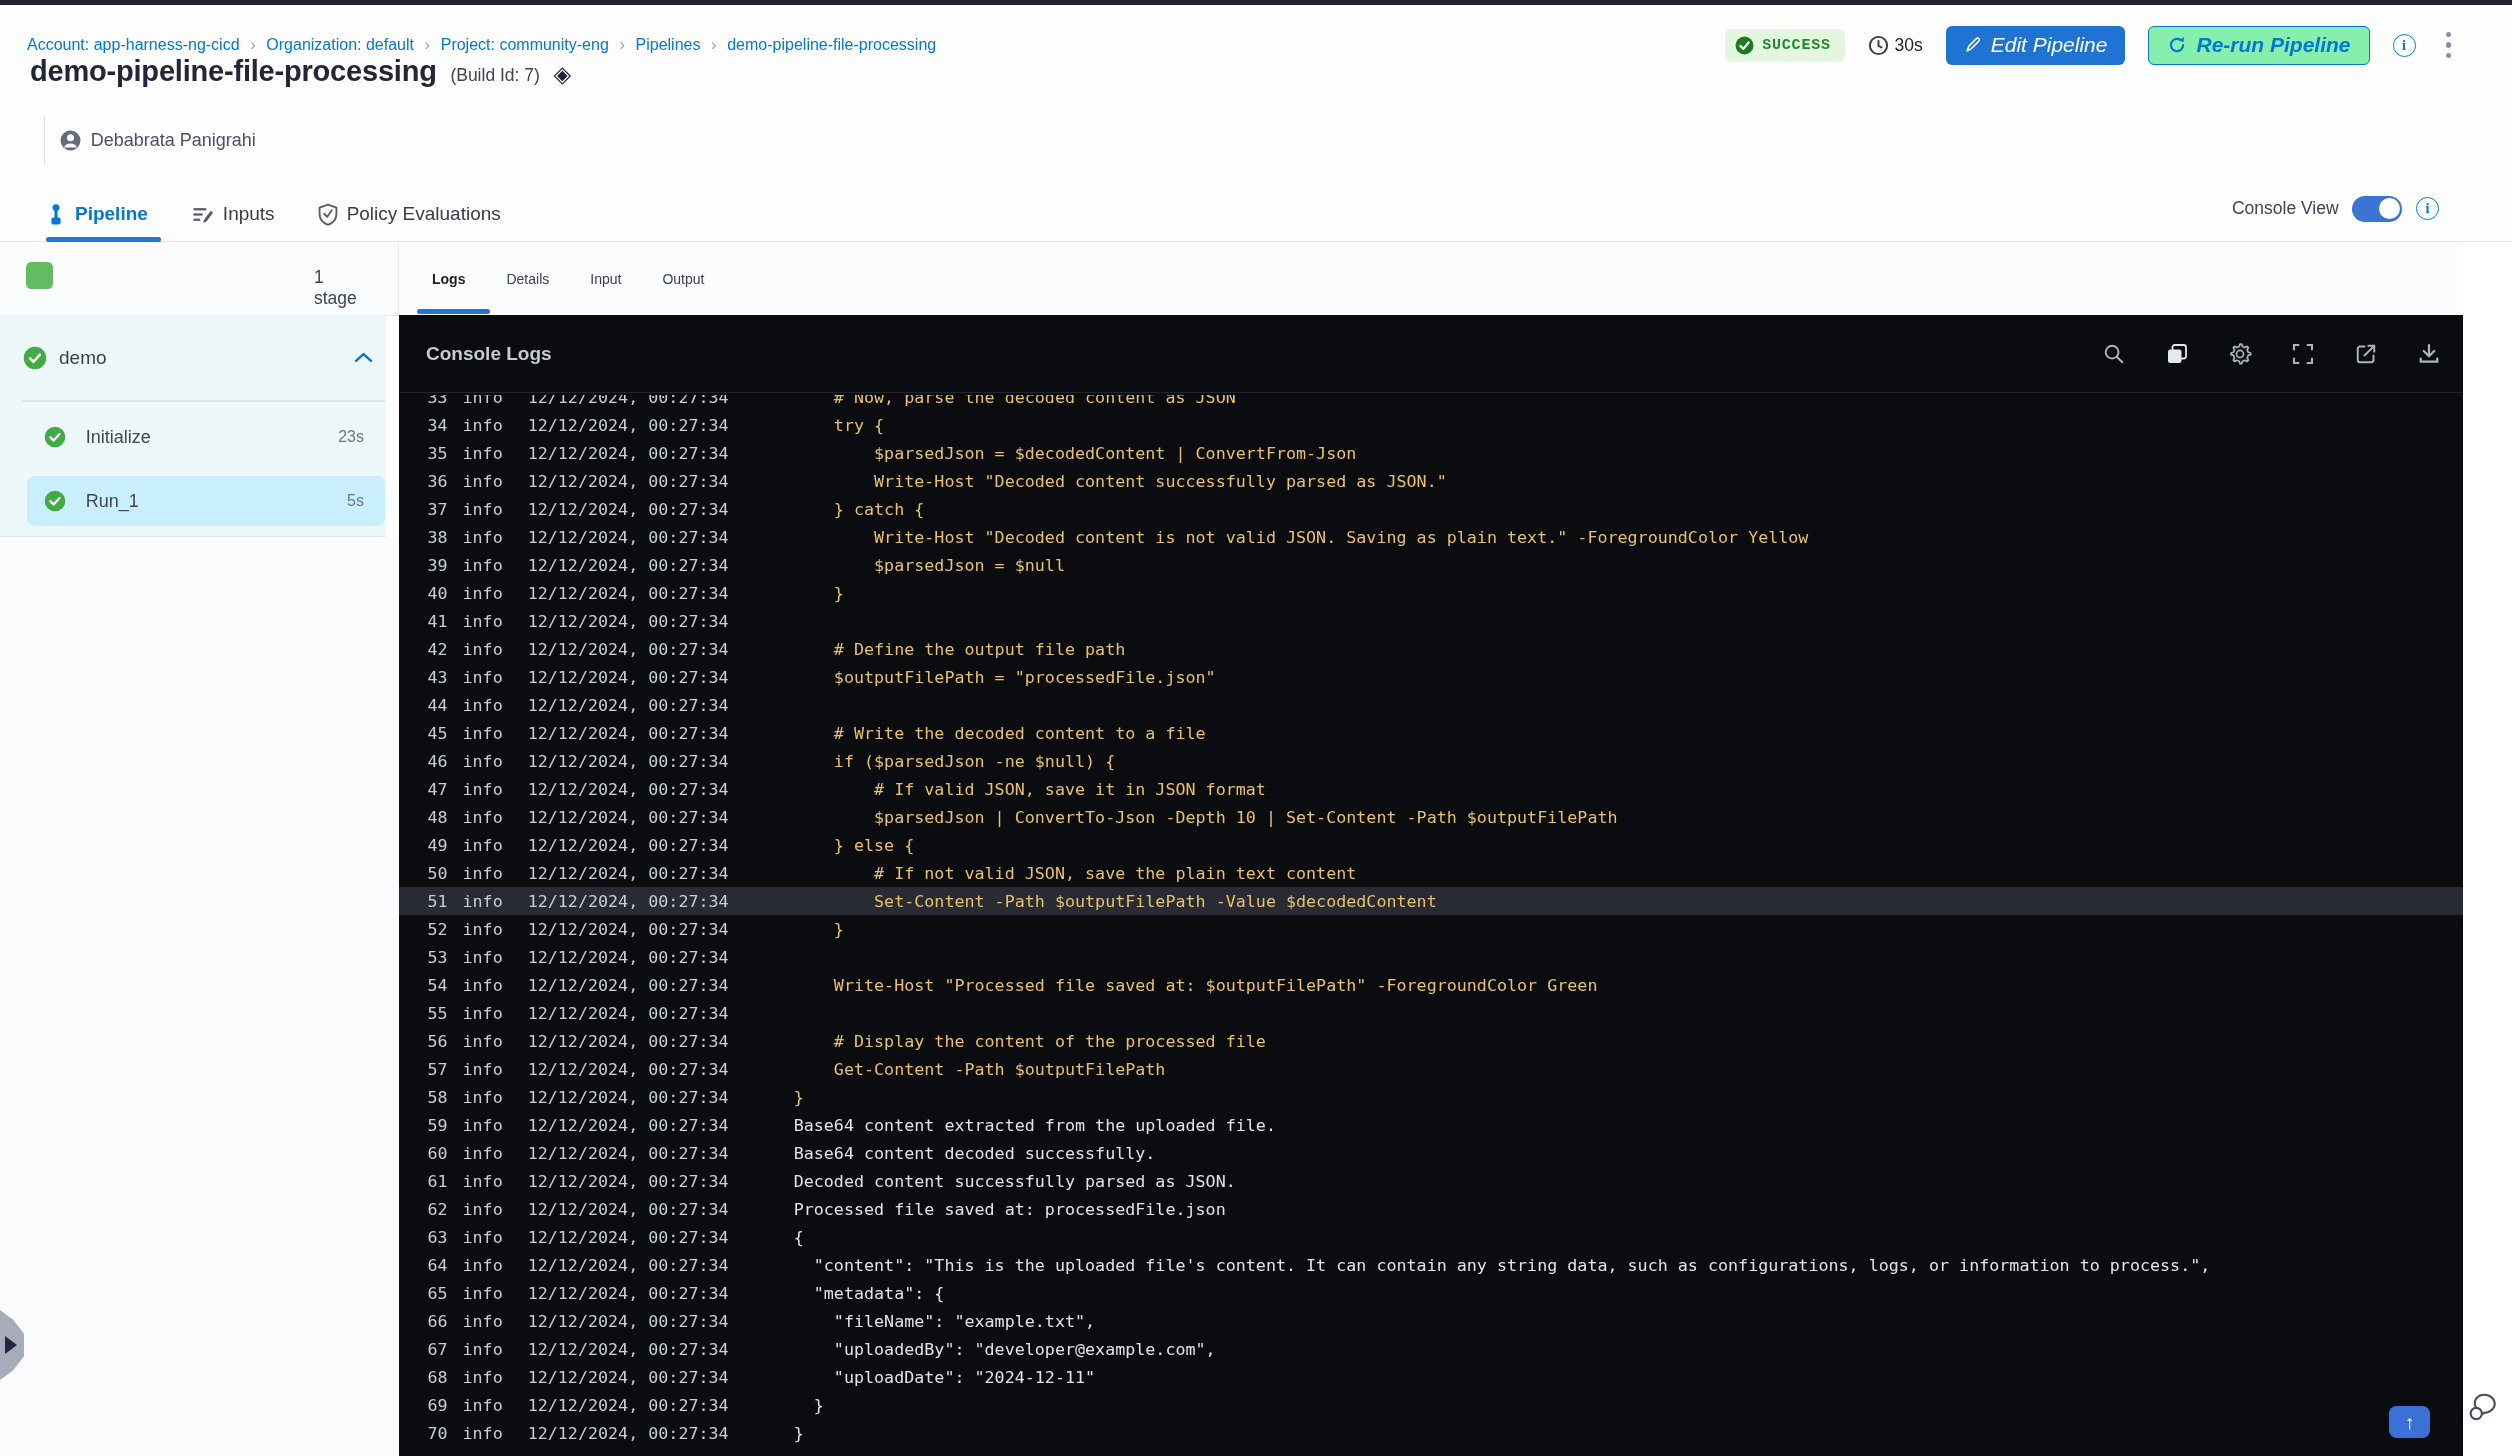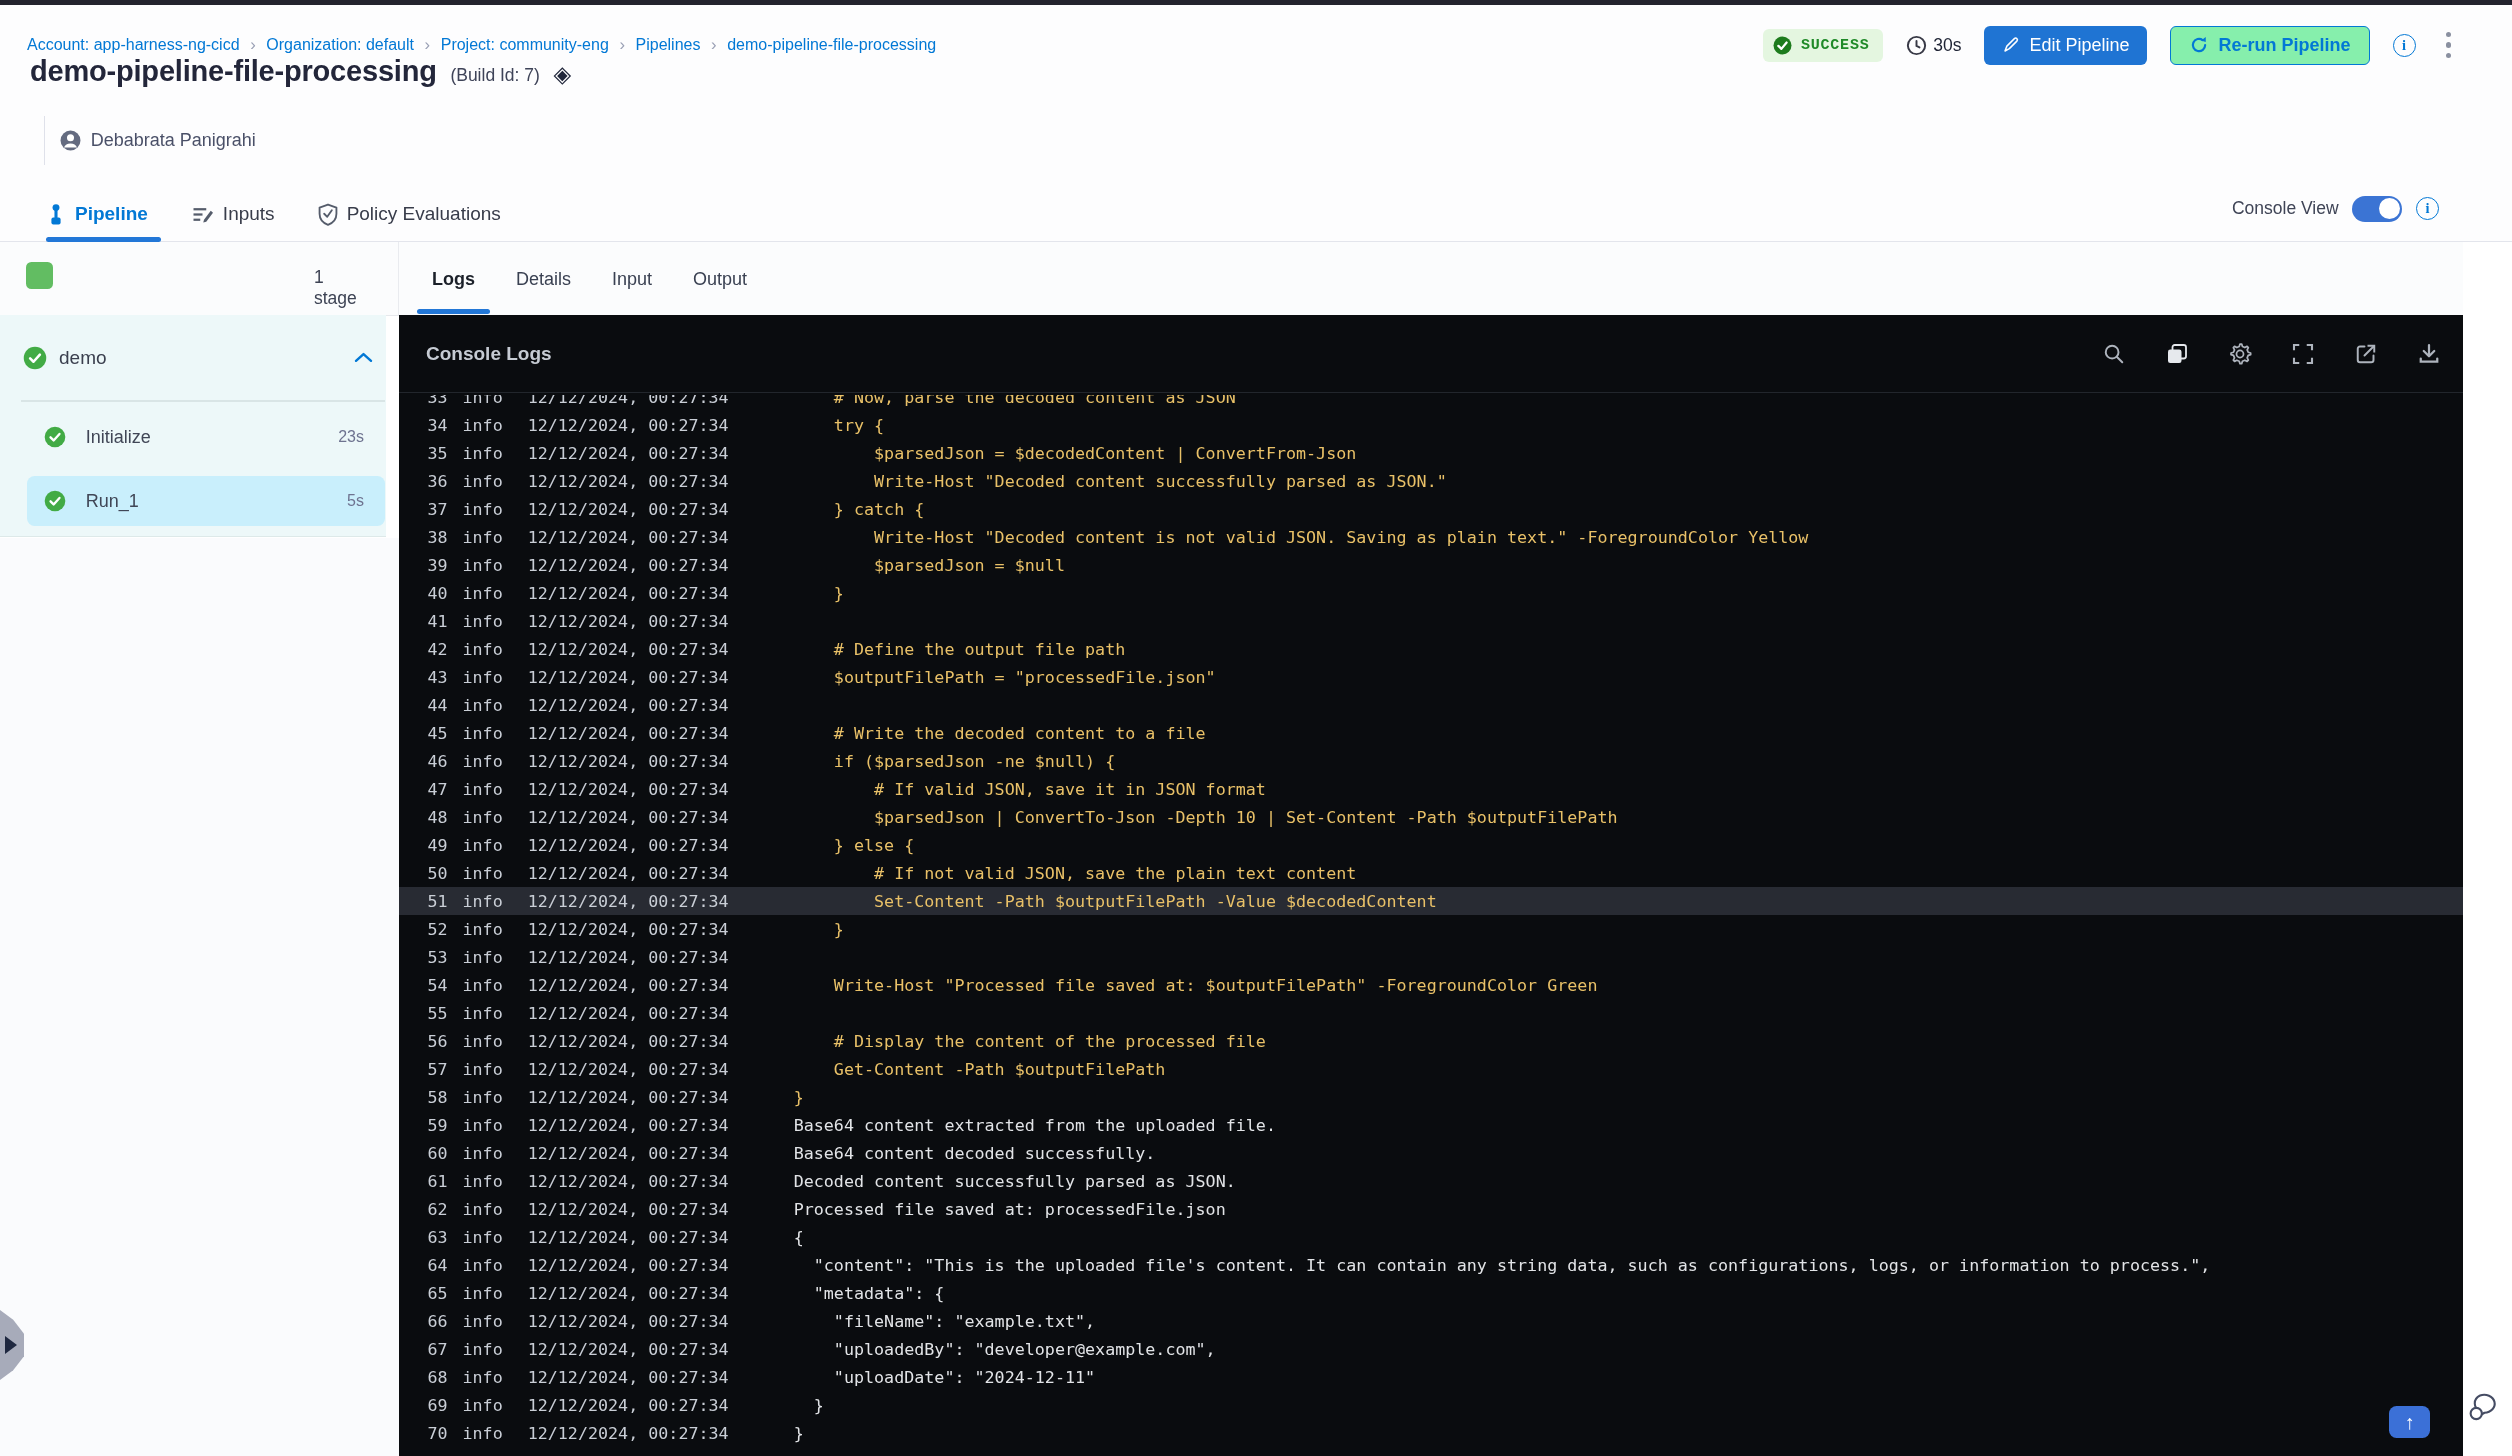--- a/index.html
+++ b/index.html
@@ -25,21 +25,21 @@
   #author-row { display:flex; align-items:center; gap:9px; }
   #author-name { font-size:18px; color:#4a5068; }
 
   
   #exec-actions { right:53px; top:21px; display:flex; align-items:center; gap:23px; }
   #status-badge { display:flex; align-items:center; gap:7.6px; background:#e4f6e0;
                   border-radius:6px; padding:6px 13.7px 6px 9px;font-family:Liberation Mono, monospace; }
   #status-badge .txt { color:#1f8a28; font-weight:bold; font-size:15px; letter-spacing:0.8px; }
   #duration-box { display:flex; align-items:center; gap:6px; font-size:17.5px; color:#1e2334; }
   .btn { display:flex; align-items:center; gap:9px; height:39px; padding:12px 18px;
-         border-radius:6px; font-size:18px; cursor:pointer; }
+         border-radius:6px; font-size:21px; cursor:pointer;font-style:italic; }
   #edit-btn { background:#1f74d3; color:#ffffff; }
   #rerun-btn { background:#86efac; color:#0278d5; border:1.5px solid #0278d5; font-weight:bold; }
   .icon-info { width:23px; height:23px; border-radius:50%; border:1.5px solid #0278d5;
                color:#0278d5; font-size:14.4px; display:flex; align-items:center; justify-content:center;
                font-weight:bold; font-family:"Liberation Serif", serif; }
   #kebab { display:flex; flex-direction:column; gap:5.3px; padding:4.6px 7.6px; }
   #kebab i { width:5.3px; height:5.3px; border-radius:50%; background:#8a90a0; }
 
   
   #nav-tabs { left:46px; top:188px; display:flex; align-items:center; gap:43px; height:43px; }
@@ -72,21 +72,21 @@
 
   #left-expand-handle { left:0; top:1310px; width:24px; height:70px; background:#a7abba;
         clip-path:polygon(0 0, 55% 14%, 100% 34%, 100% 66%, 55% 86%, 0 100%); cursor:pointer; }
   #left-expand-handle .tri { position:absolute; left:5.3px; top:26px; width:0; height:0;
         border-top:9px solid transparent; border-bottom:9px solid transparent;
         border-left:12px solid #1f2840; }
 
   
   #log-tabs-strip { left:399px; top:242px; width:2064px; height:74px; background:#fbfcfd; }
   #log-tabs { position:absolute; left:33px; top:0; height:74px; display:flex; align-items:center; gap:41px; }
-  .log-tab { font-size:18px; color:#3a4152; cursor:pointer; }
+  .log-tab { font-size:14px; color:#3a4152; cursor:pointer; }
   .log-tab.active { color:#1b2029; font-weight:bold; }
   #logs-underline { position:absolute; left:18px; top:67px; width:73px; height:5.3px;
                     border-radius:3px; background:#2277d7; }
 
   
   #console { left:399px; top:315px; width:2064px; height:1141px; background:#0a0c0f; }
   #console-header { position:absolute; left:0; top:0; width:100%; height:78px;
                     border-bottom:1.5px solid #22262c; display:flex; align-items:center; }
   #console-title { margin-left:27px; font-size:19px; font-weight:bold; color:#c6cbd3; }
   #console-toolbar { position:absolute; right:18px; top:0; height:78px; display:flex;

